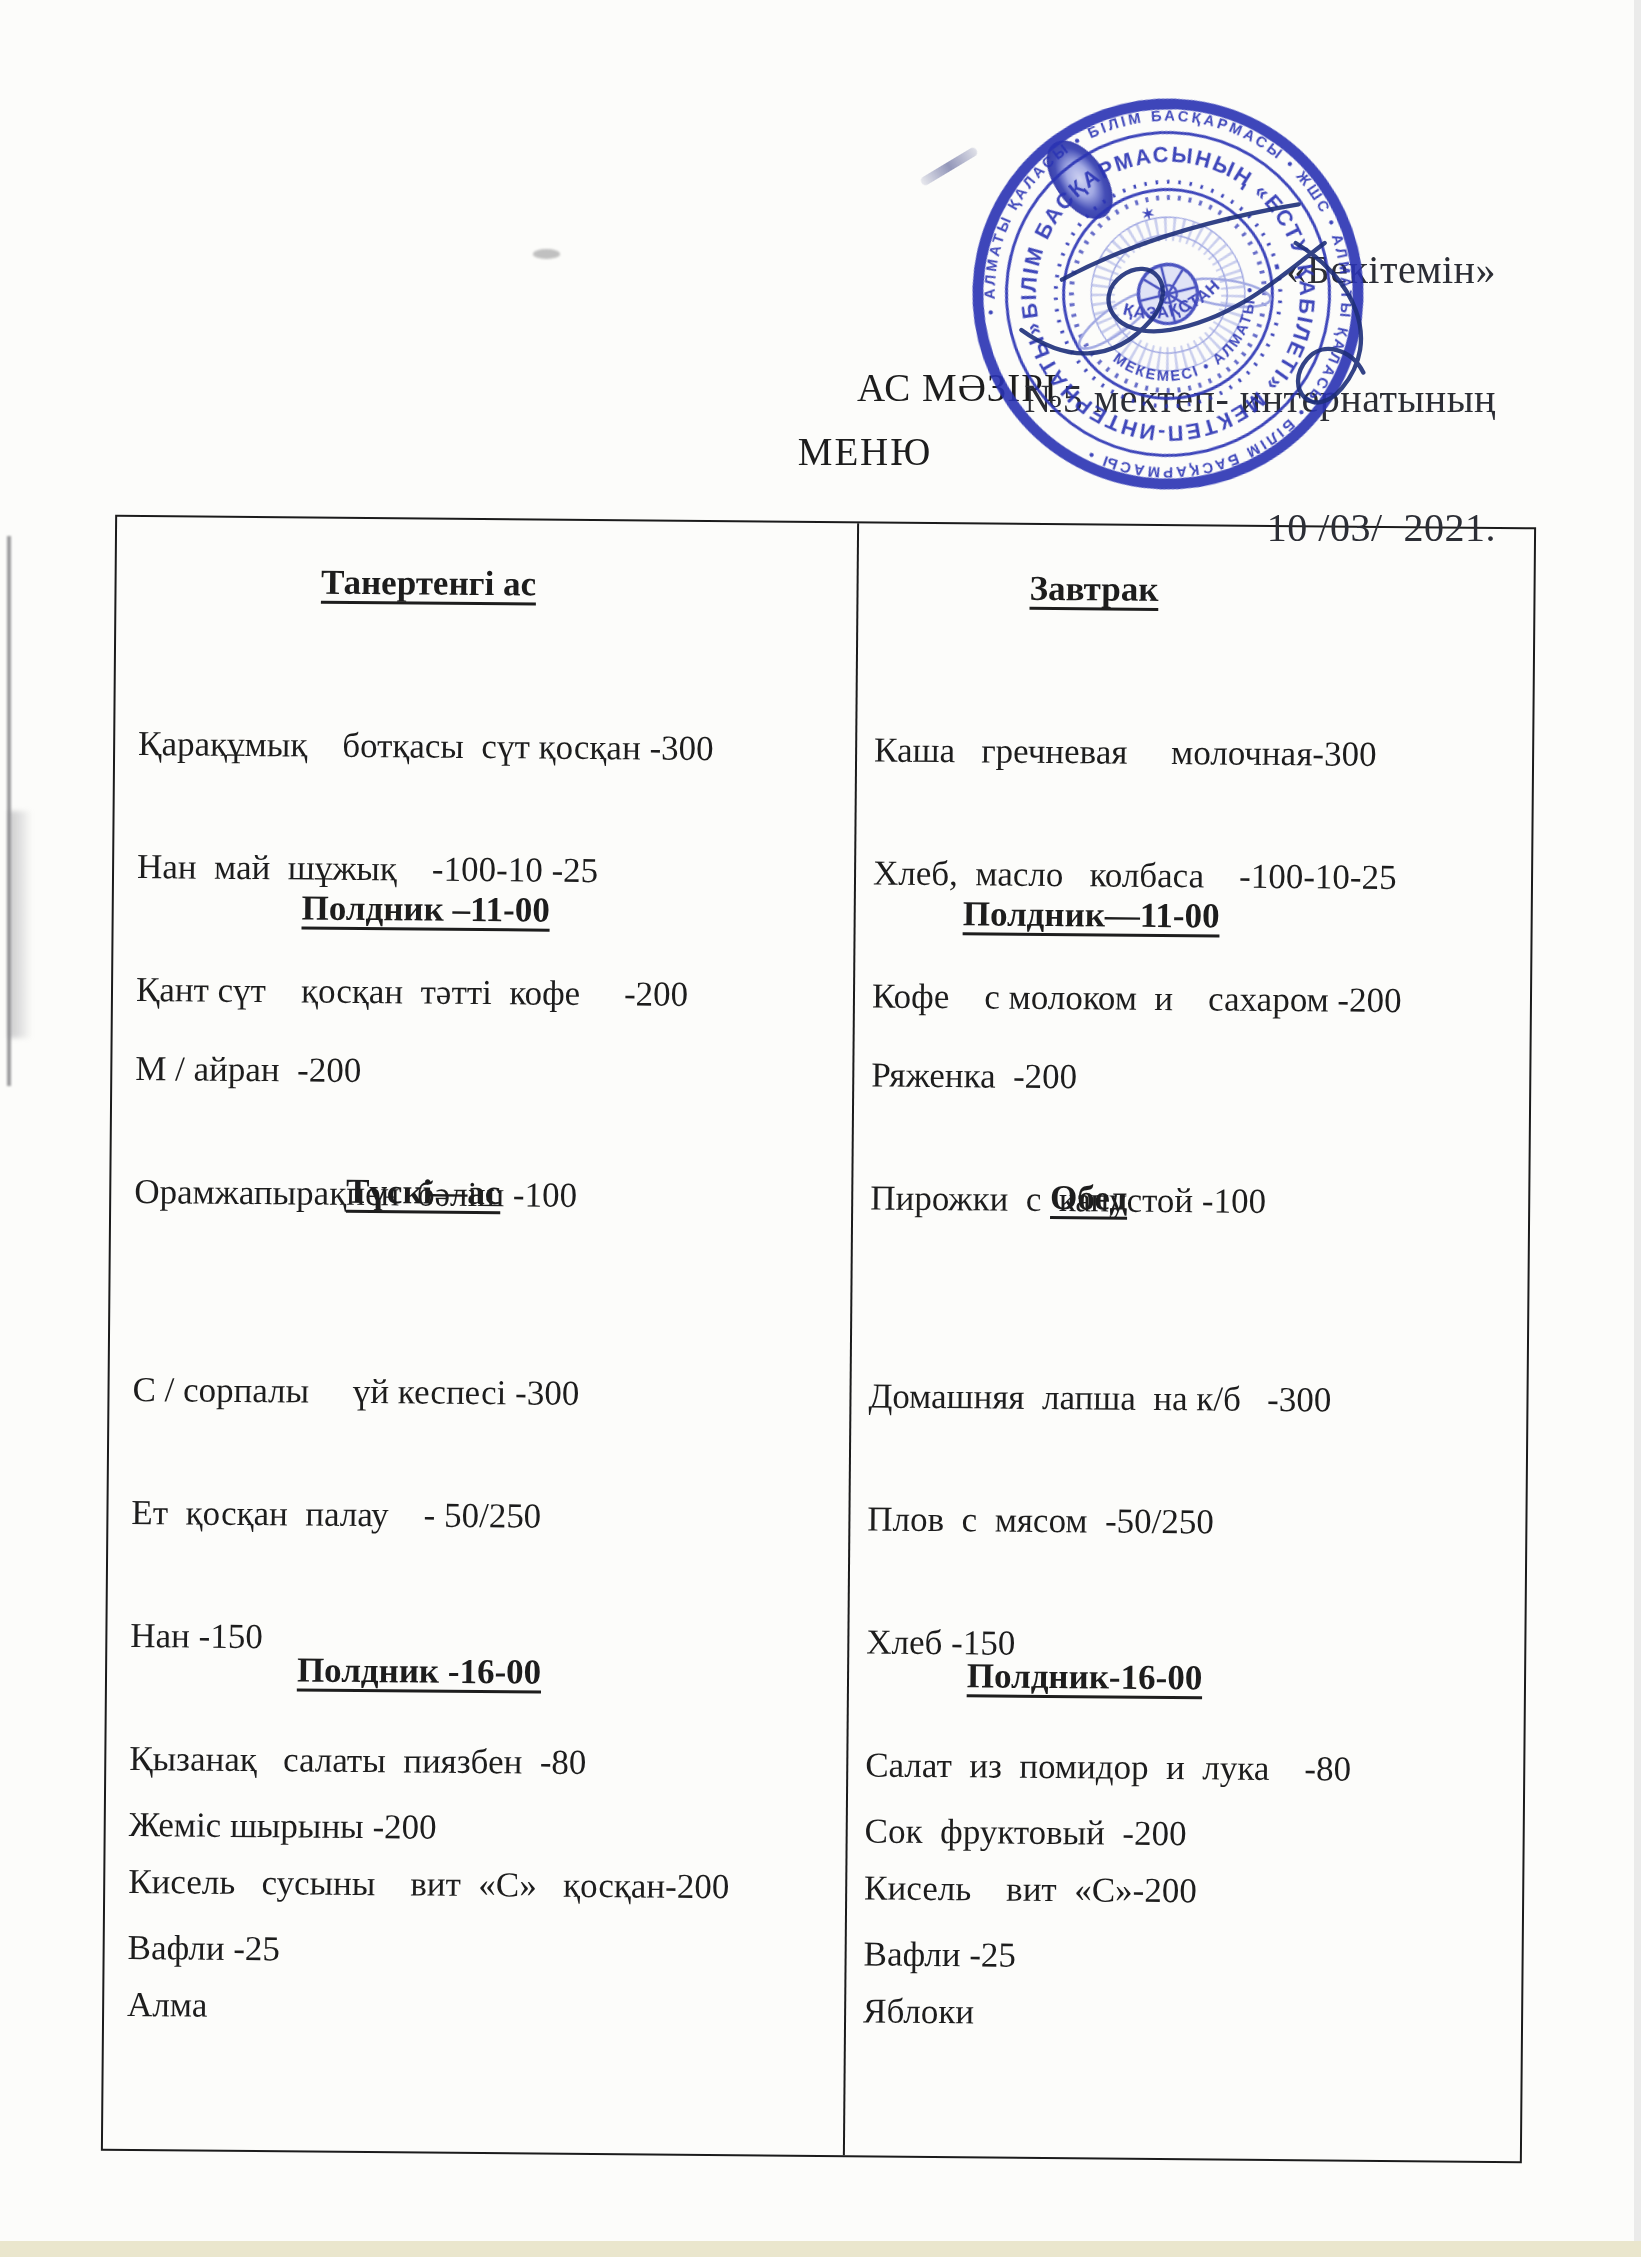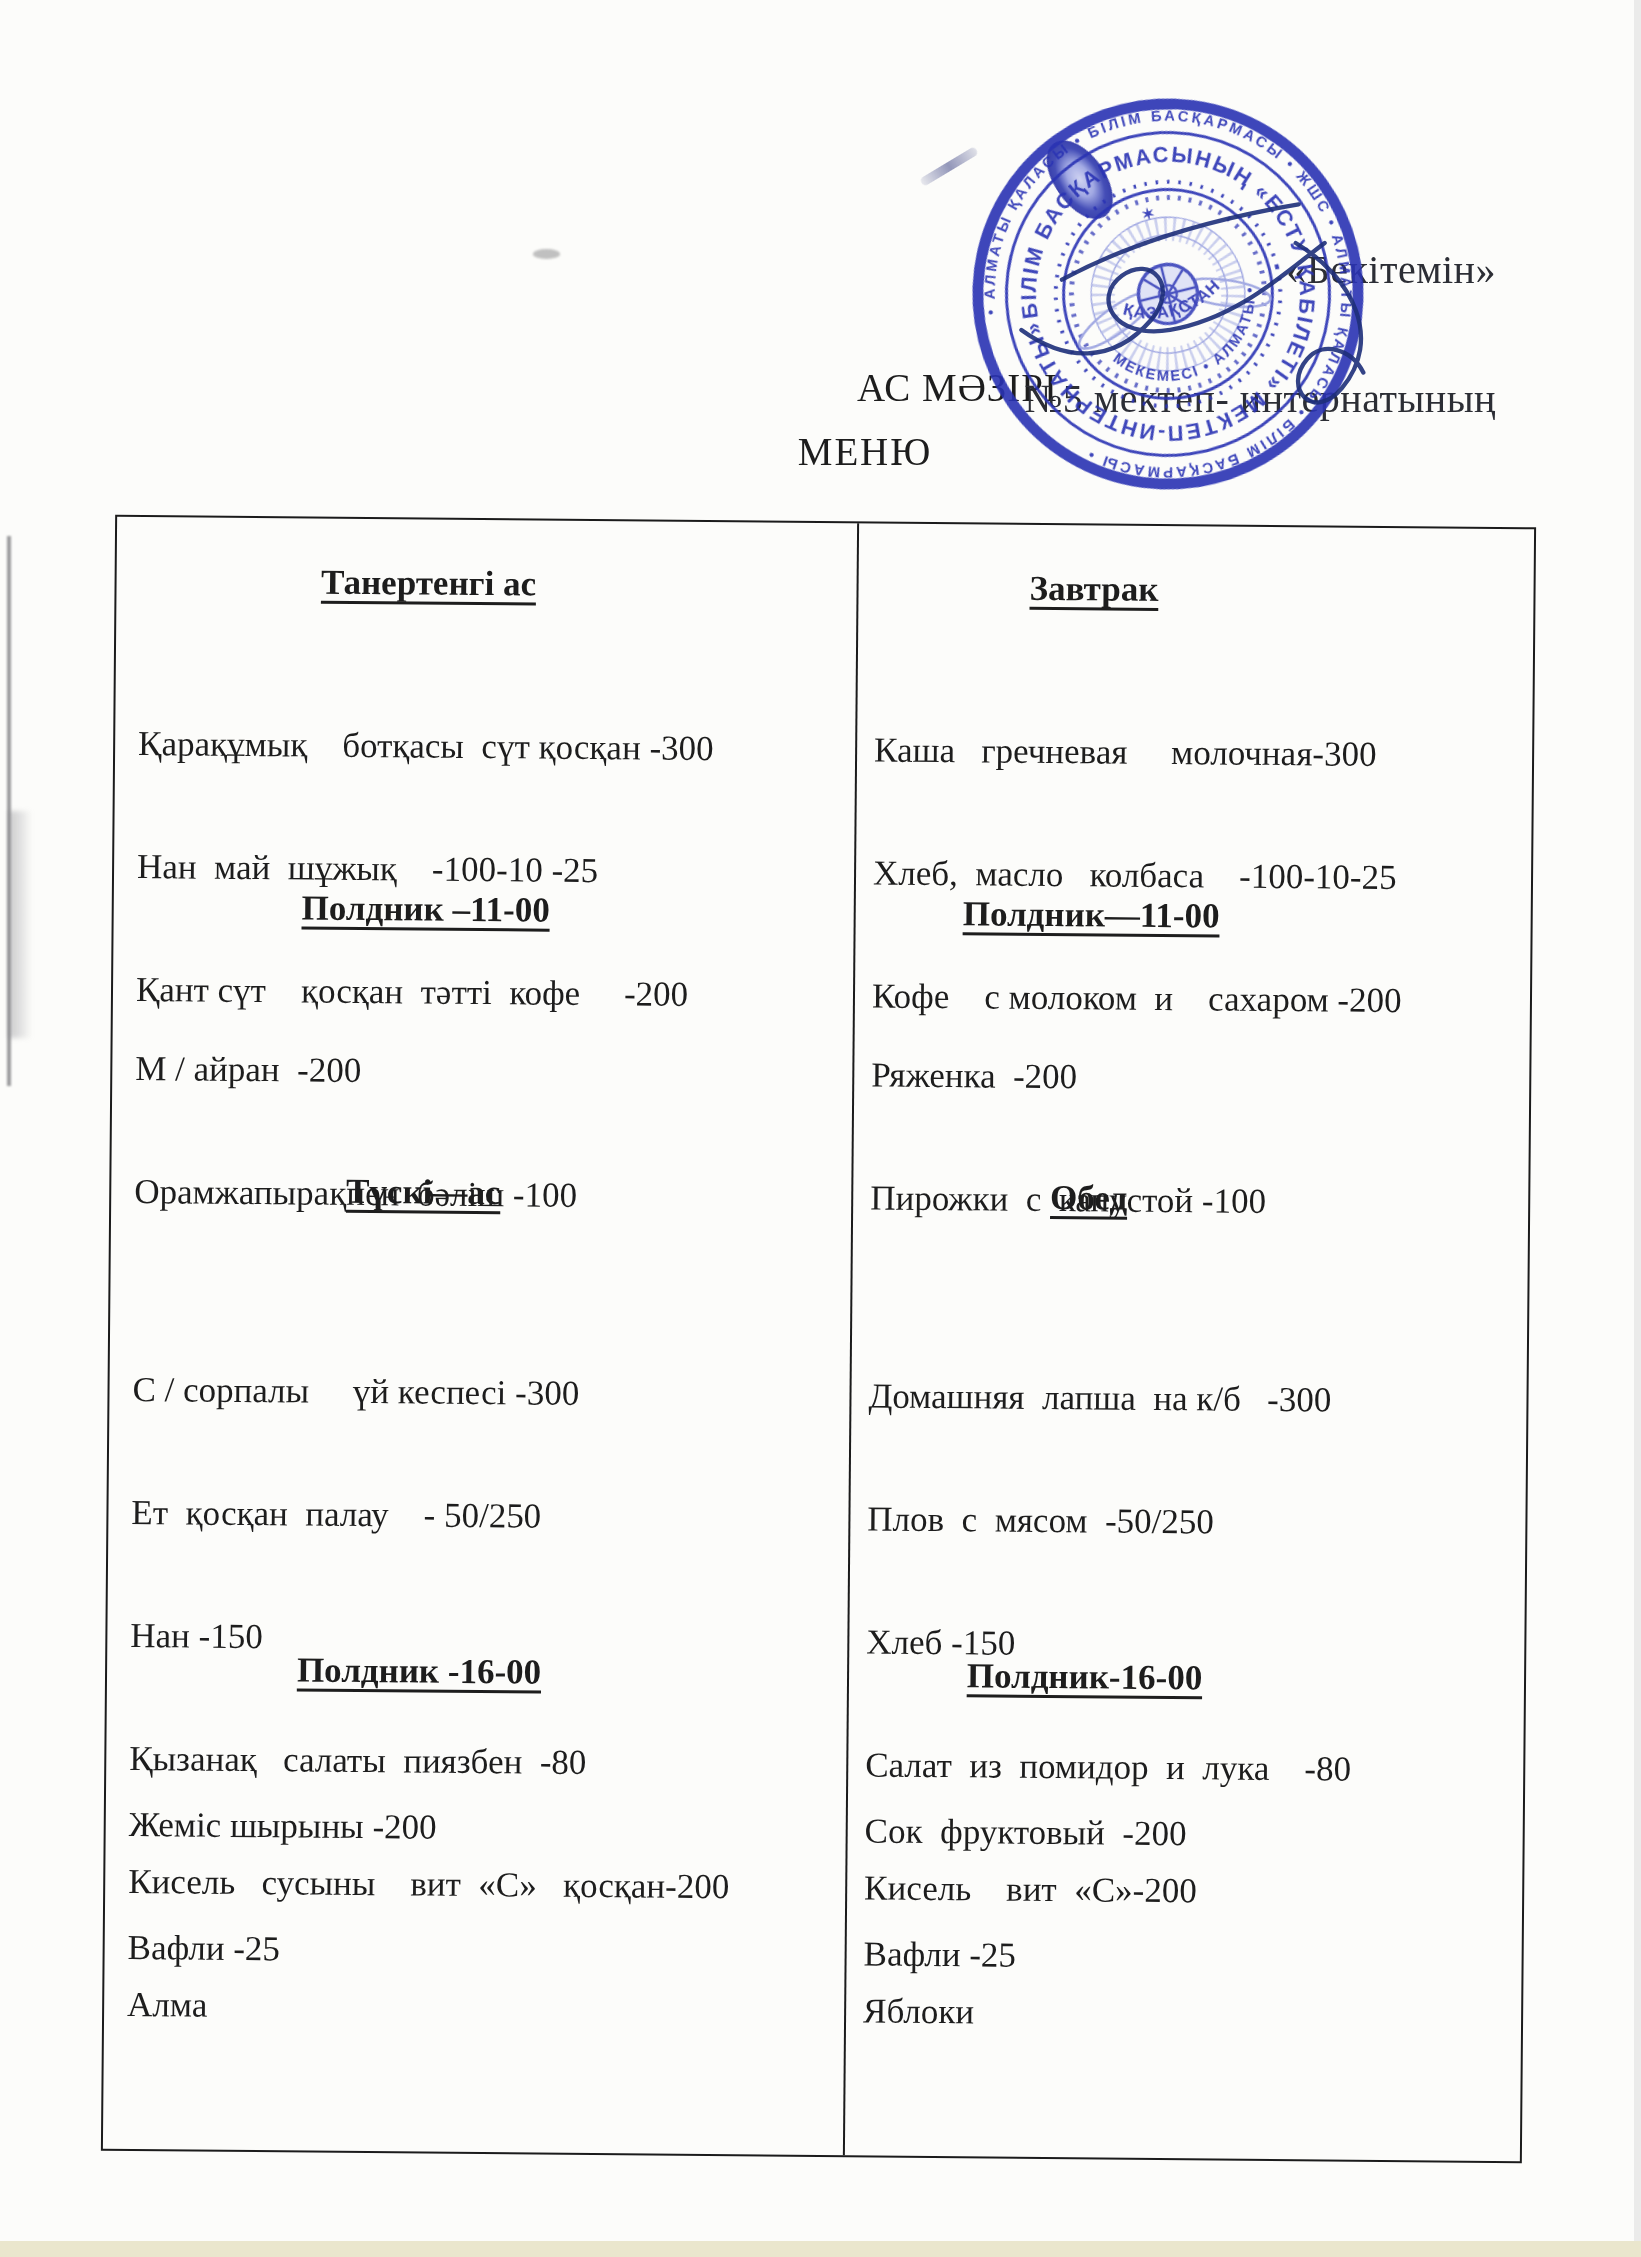--- a/index.html
+++ b/index.html
@@ -77,20 +77,21 @@
 
   <div class="edge-line-left"></div>
   <div class="edge-smear-left"></div>
   <div class="edge-shadow-right"></div>
   <div class="bottom-strip"></div>
   <div class="speck"></div>
 
   <div class="approval">
     <div>«Бекітемін»</div>
     <div>№5 мектеп- интернатының</div>
+    <div>10 /03/  2021.</div>
   </div>
 
   <div class="ink-dash"></div>
   <div class="ink-blob"></div>
 
   <div class="stamp-wrap">
     <svg viewBox="0 0 400 400" width="394" height="394">
       <defs>
         <path id="arcOuter" d="M 200,200 m -176,0 a 176,176 0 1,1 352,0 a 176,176 0 1,1 -352,0"></path>
         <path id="arcMain" d="M 200,200 m -134,0 a 134,134 0 1,1 268,0 a 134,134 0 1,1 -268,0"></path>

